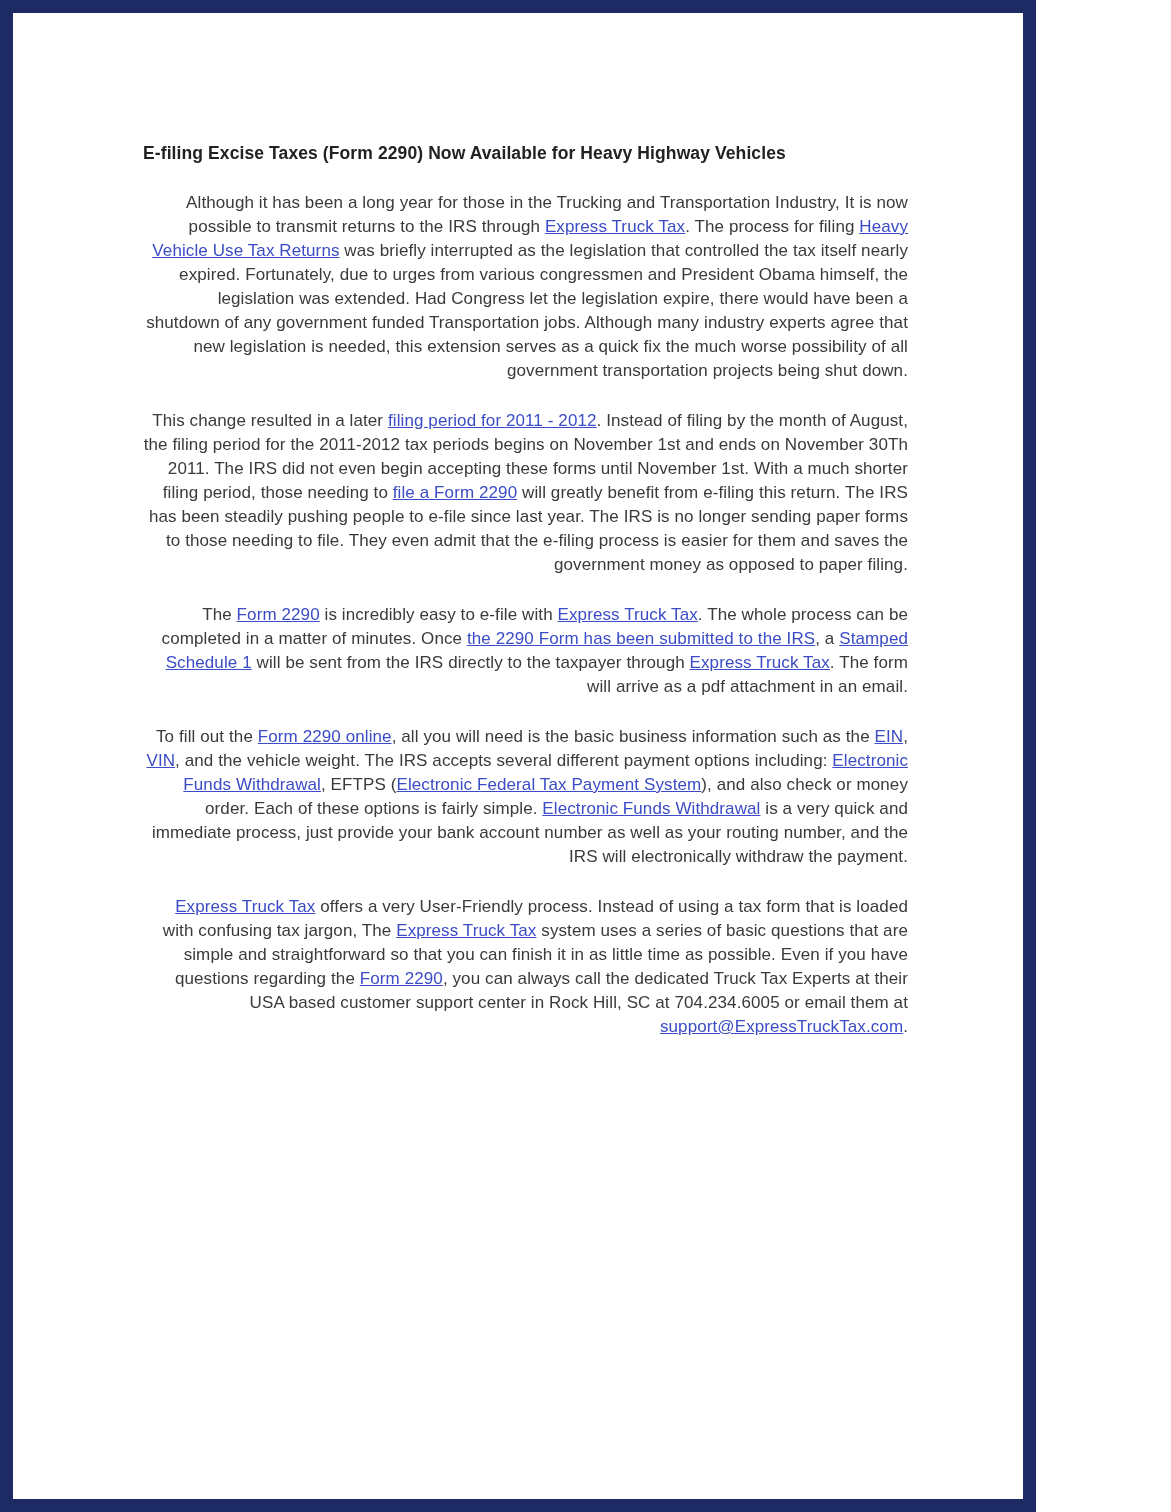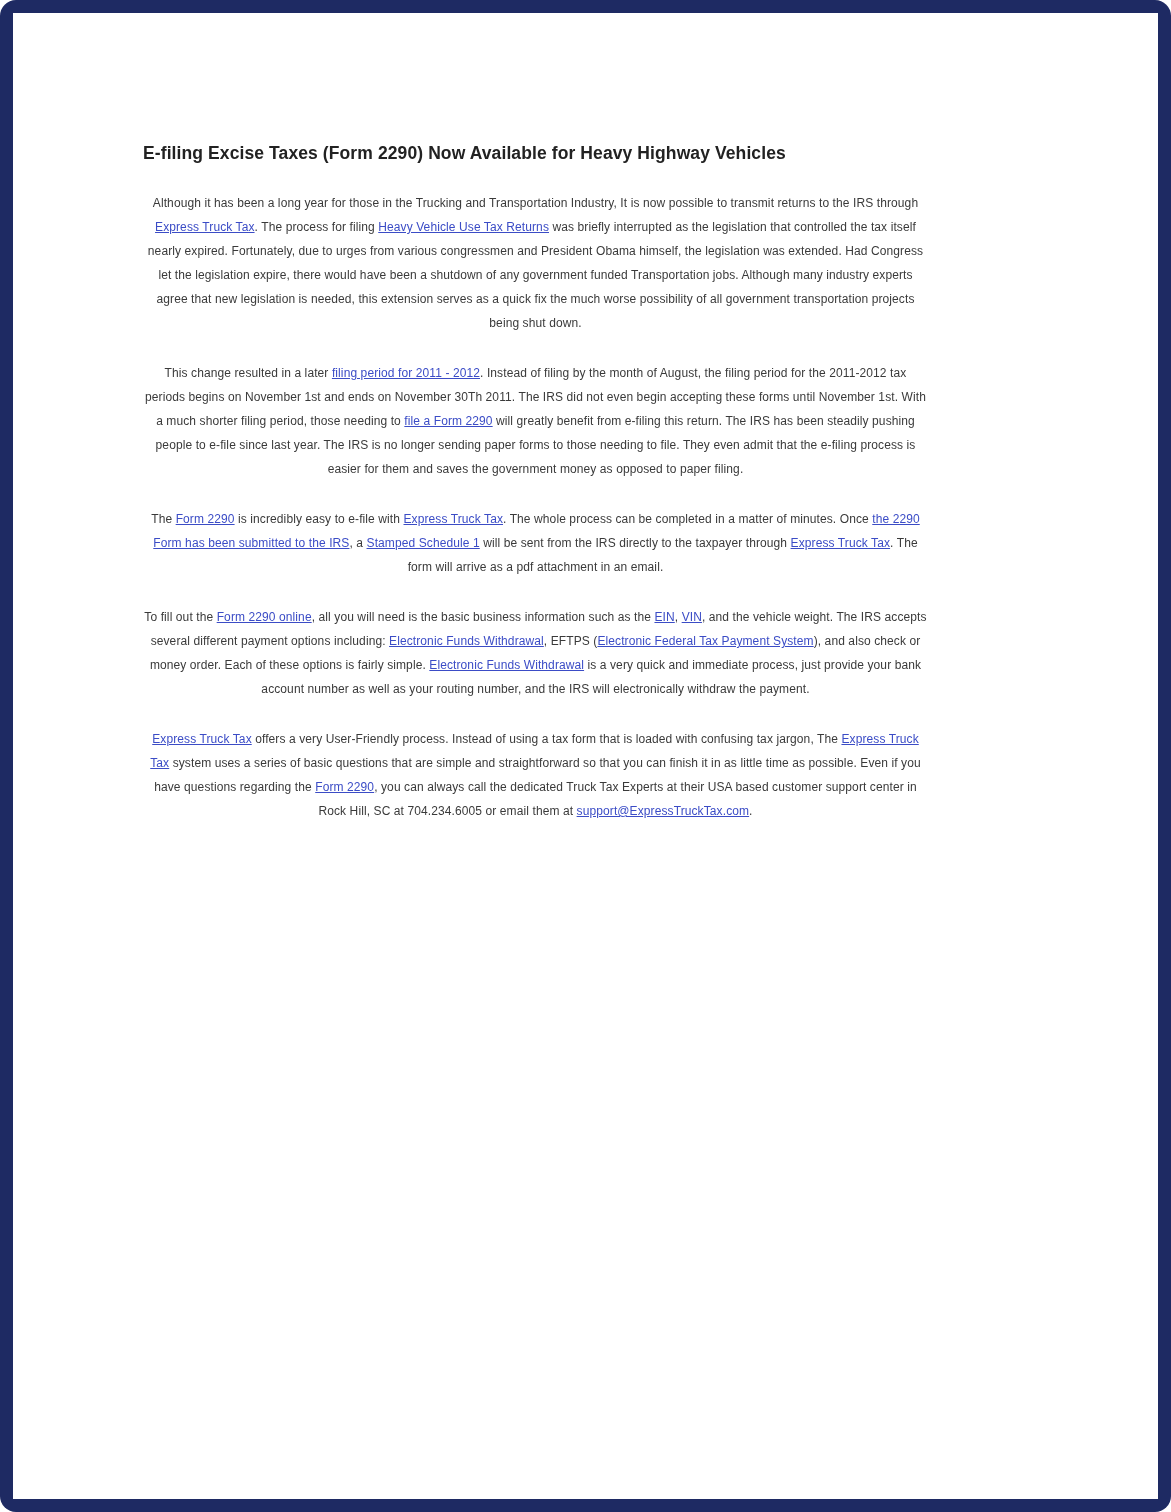--- a/index.html
+++ b/index.html
@@ -5,25 +5,24 @@
   * { box-sizing: border-box; }
   html, body { margin: 0; padding: 0; }
   body {
     width: 1171px;
     height: 1512px;
     background: #ffffff;
     font-family: "Liberation Sans", sans-serif;
   }
   .viewport {
     position: relative;
-    width: 1171px;
+    width: 1036px;
     height: 1512px;
     background: var(--frame-color, #1e2a63);
     overflow: hidden;
-    border-radius: 16px;
   }
   .page {
     position: absolute;
     top: 13px;
     left: 13px;
     right: 13px;
     bottom: 13px;
     background: #ffffff;
     overflow: hidden;
   }
@@ -33,26 +32,26 @@
   }
   h1.doc-title {
     font-size: 17.5px;
     line-height: 24px;
     font-weight: bold;
     color: #222222;
     margin: 0 0 26px 0;
     letter-spacing: 0.1px;
   }
   p.doc-paragraph {
-    font-size: 12px;
+    font-size: 17px;
     line-height: 24px;
     color: var(--text-color, #3a3a3a);
     margin: 0 0 26px 0;
     letter-spacing: 0.1px;
-    text-align: center;
+    text-align: right;
   }
   a.doc-link {
     color: var(--link-color, #3b4cc6);
     text-decoration: underline;
     cursor: pointer;
   }
 </style>
 </head>
 <body>
 

